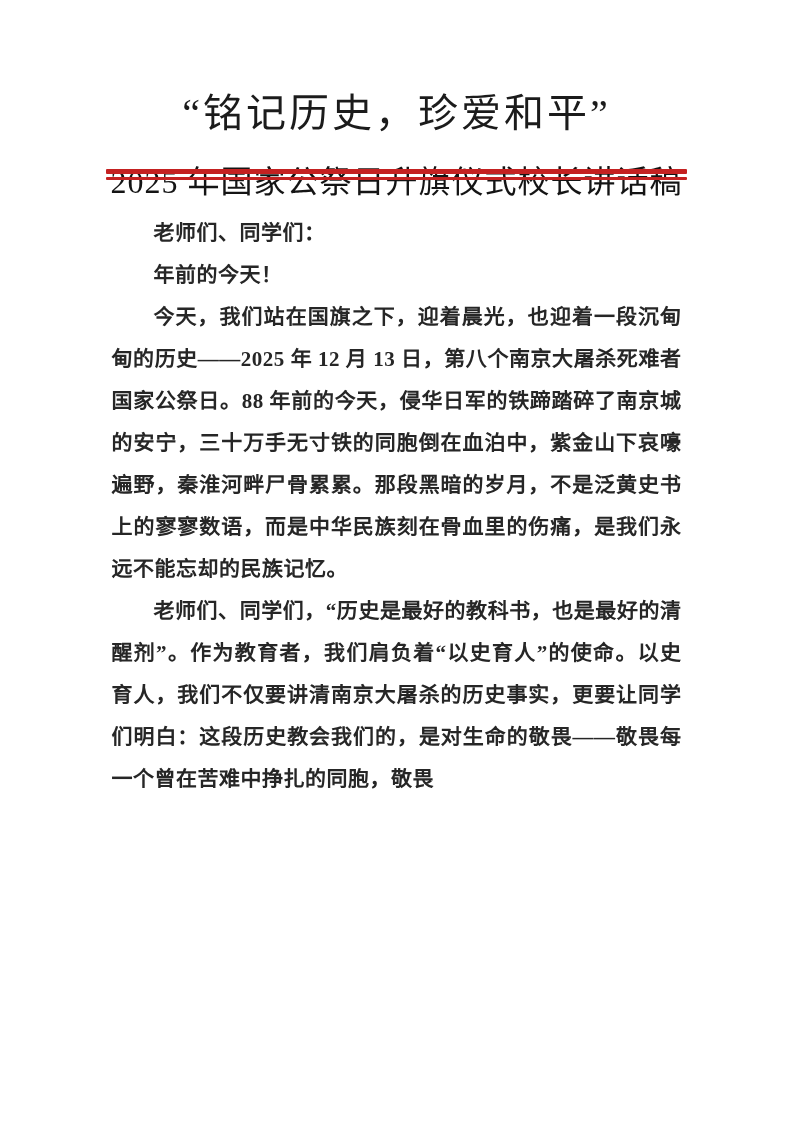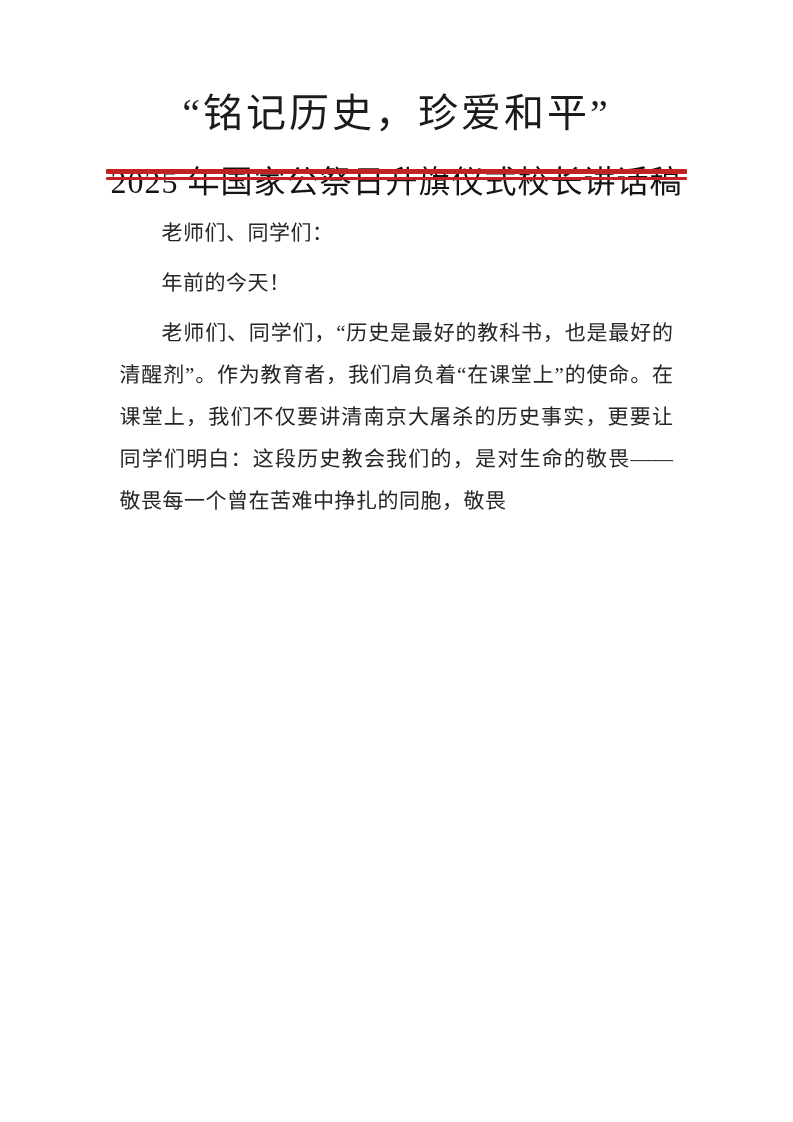--- a/index.html
+++ b/index.html
@@ -61,36 +61,38 @@
   .doc-body {
     margin-top: 8px;
     padding: 0 78px;
     font-size: 21px;
     line-height: 42px;
     letter-spacing: 0.5px;
     text-align: justify;
     color: #262626;
   }
   .doc-body p {
-    margin: 8px;
+    margin: 0;
     text-indent: 2em;
+    font-weight: bold;
   }
 </style>
 </head>
 <body>
 
 <div class="page">
 
   <h1 class="doc-title">“铭记历史，珍爱和平”</h1>
 
   <div class="subtitle-wrap">
     <h2 class="doc-subtitle">2025 年国家公祭日升旗仪式校长讲话稿</h2>
     <div class="redline redline-top" style="background-color: rgb(196, 33, 33);"></div>
     <div class="redline redline-bottom" style="background-color: rgb(196, 33, 33);"></div>
   </div>
 
   <div class="doc-body">
     <p>老师们、同学们：</p>
     <p>年前的今天！</p>
-    <p>老师们、同学们，“历史是最好的教科书，也是最好的清醒剂”。作为教育者，我们肩负着“在课堂上”的使命。在课堂上，我们不仅要讲清南京大屠杀的历史事实，更要让同学们明白：这段历史教会我们的，是对生命的敬畏——敬畏每一个曾在苦难中挣扎的同胞，敬畏</p>
+    <p>今天，我们站在国旗之下，迎着晨光，也迎着一段沉甸甸的历史——2025 年 12 月 13 日，第八个南京大屠杀死难者国家公祭日。88 年前的今天，侵华日军的铁蹄踏碎了南京城的安宁，三十万手无寸铁的同胞倒在血泊中，紫金山下哀嚎遍野，秦淮河畔尸骨累累。那段黑暗的岁月，不是泛黄史书上的寥寥数语，而是中华民族刻在骨血里的伤痛，是我们永远不能忘却的民族记忆。</p>
+    <p>老师们、同学们，“历史是最好的教科书，也是最好的清醒剂”。作为教育者，我们肩负着“以史育人”的使命。以史育人，我们不仅要讲清南京大屠杀的历史事实，更要让同学们明白：这段历史教会我们的，是对生命的敬畏——敬畏每一个曾在苦难中挣扎的同胞，敬畏</p>
   </div>
 
 </div>
 
 </body></html>

